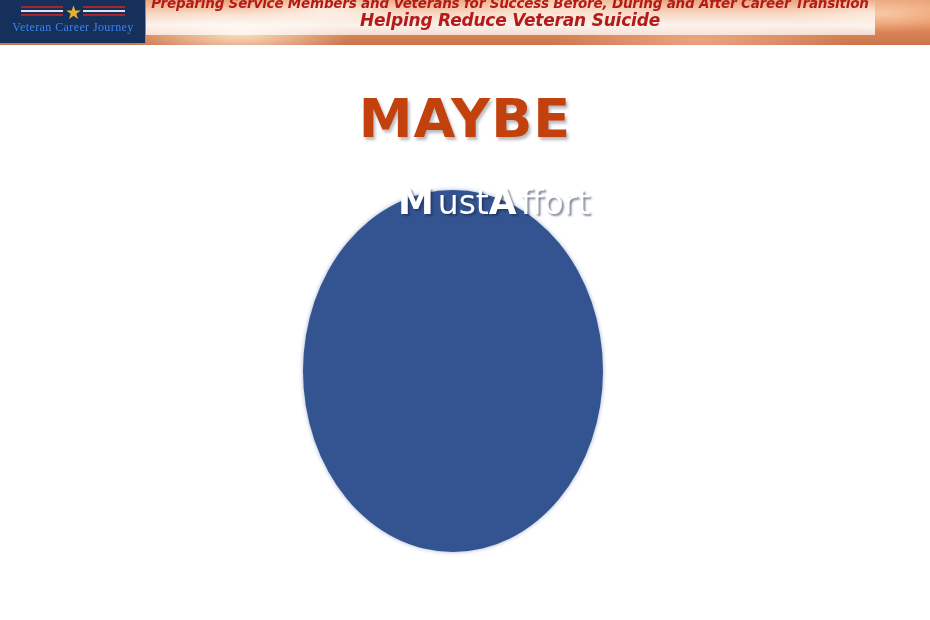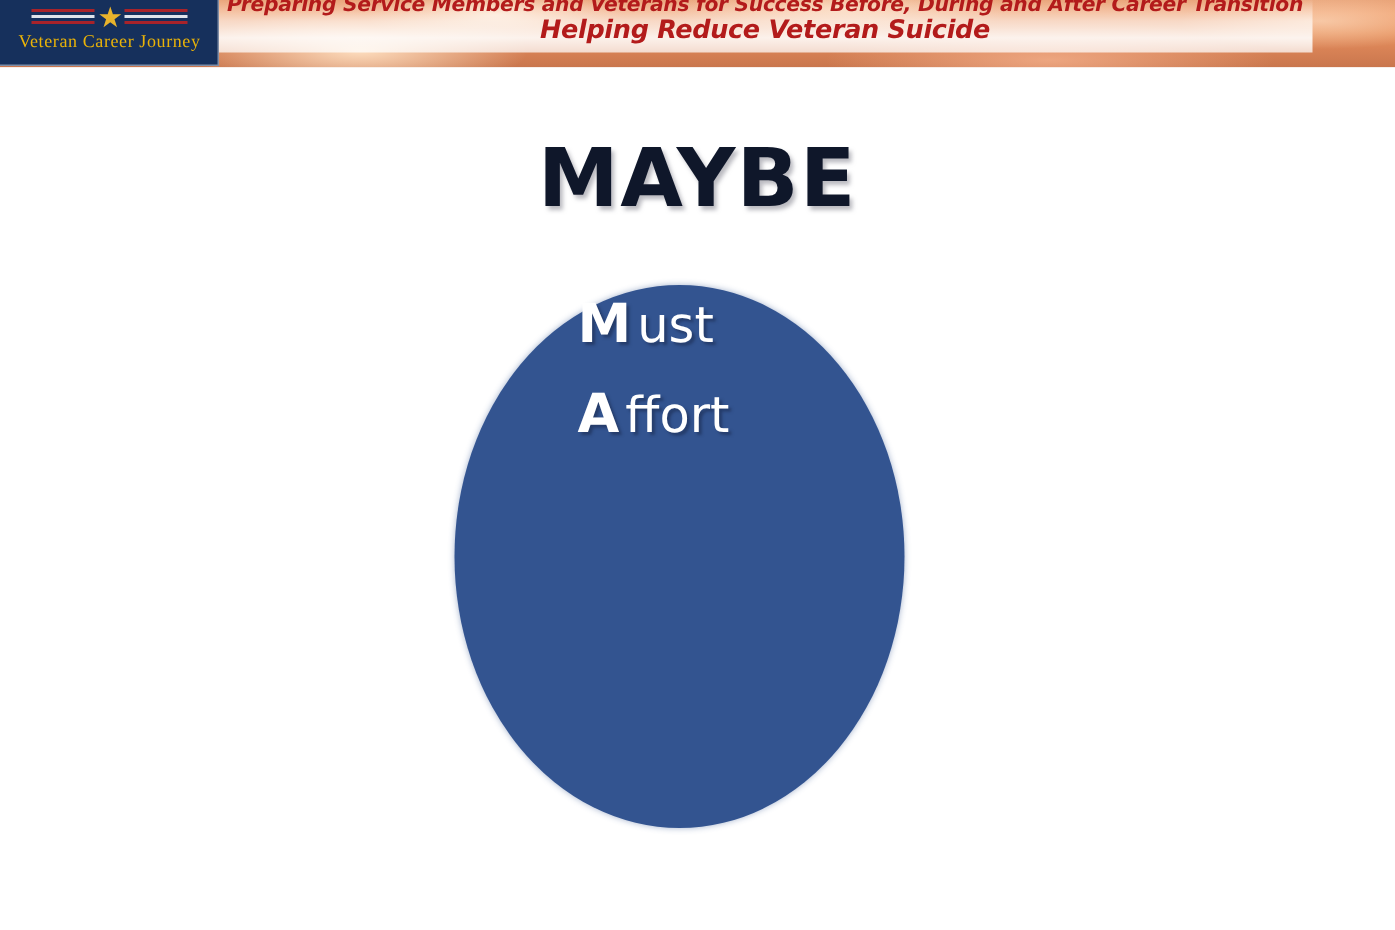--- a/index.html
+++ b/index.html
@@ -118,21 +118,21 @@
   }
   .logo-name {
     position: absolute;
     left: 0;
     top: 20px;
     width: 146px;
     text-align: center;
     font-family: "Liberation Serif", serif;
     font-size: 12px;
     letter-spacing: .4px;
-    color: #eab308;
+    color: #3b82f6;
   }
 
   
   .slide {
     position: absolute;
     left: 0;
     top: 45px;
     width: 930px;
     height: 575px;
     background: #ffffff;
@@ -141,45 +141,44 @@
   .slide-title {
     position: absolute;
     left: 0;
     top: 45px;
     width: 930px;
     text-align: center;
     font-family: "DejaVu Sans", sans-serif;
     font-weight: bold;
     font-size: 54px;
     line-height: 58px;
-    color: #0f172a;
+    color: #c2410c;
     letter-spacing: 1px;
     text-shadow: 2px 3px 3px rgba(130,130,140,.55);
   }
 
   .oval {
     position: absolute;
     left: 303px;
     top: 145px;
     width: 300px;
     height: 362px;
     background: #335490;
     border-radius: 50%;
     box-shadow: 0 0 4px rgba(51,84,144,.45);
   }
 
   .acronym-list {
     position: absolute;
     left: 303px;
-    top: 145px;
+    top: 130px;
     width: 300px;
     height: 362px;
     display: flex;
-    flex-direction: column;
-    justify-content: flex-start;
+    justify-content: center;
     align-items: flex-start;
     padding-left: 82px;
     box-sizing: border-box;
   }
   .acronym-row {
     display: block;
     white-space: nowrap;
     font-family: "DejaVu Sans", sans-serif;
     color: #ffffff;
     line-height: 54px;

